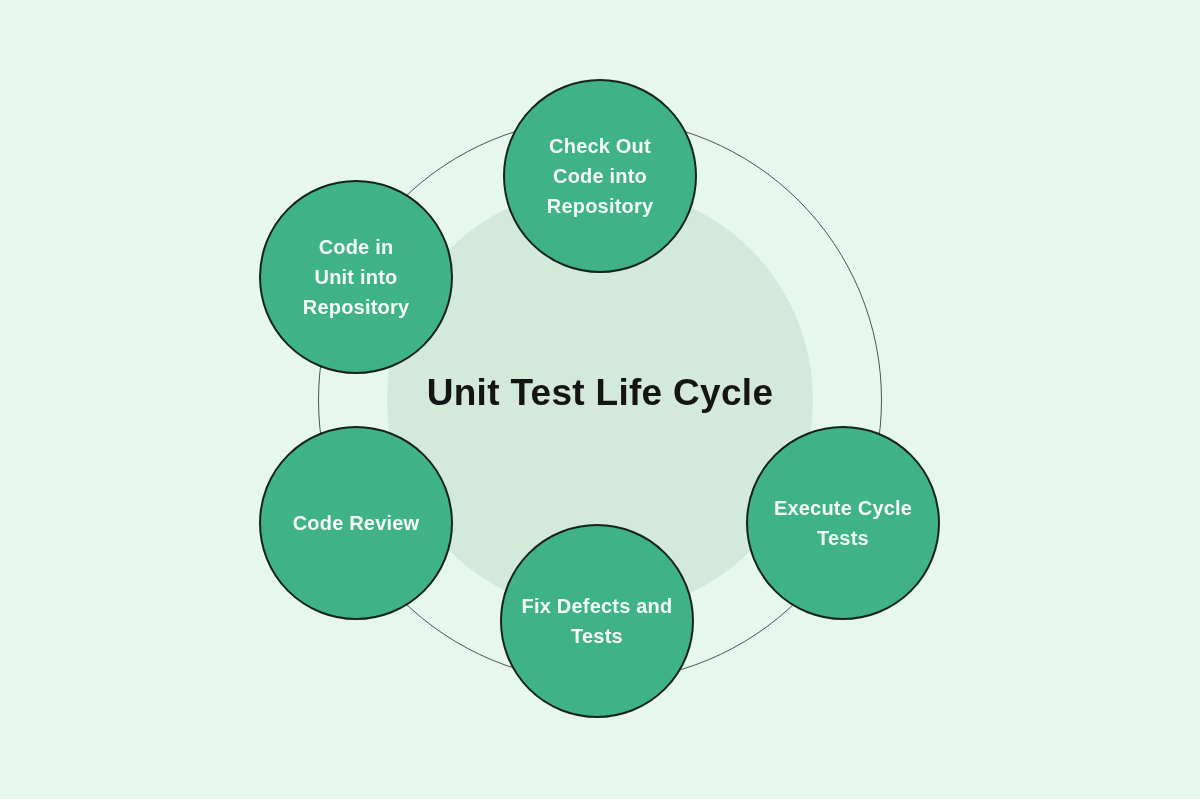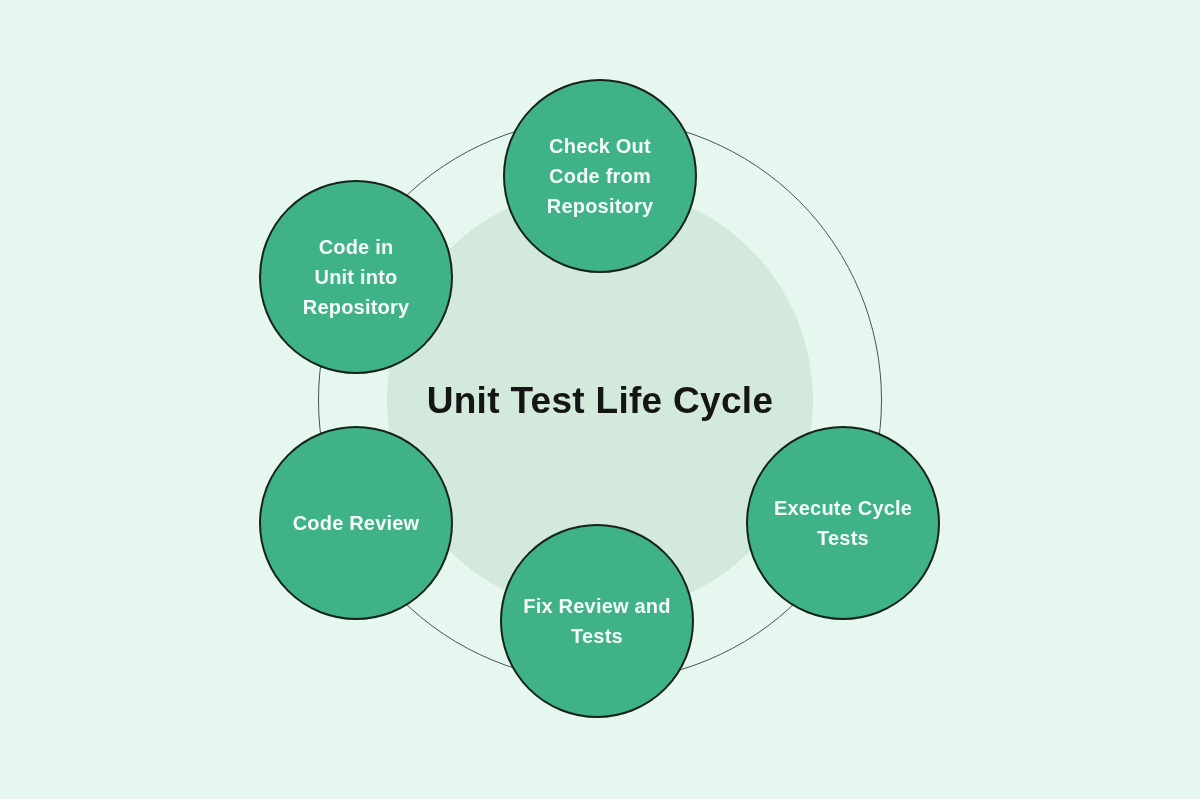--- a/index.html
+++ b/index.html
@@ -36,21 +36,21 @@
     height: 426px;
     background: #d2e9db;
     border-radius: 50%;
     z-index: 0;
   }
   .title {
     position: absolute;
     left: 0;
     right: 0;
     top: 372px;
-    margin: 8px;
+    margin: 0;
     text-align: center;
     font-size: 37px;
     line-height: 42px;
     font-weight: 700;
     letter-spacing: 0.3px;
     color: #151515;
     z-index: 3;
   }
   .node {
     position: absolute;
@@ -85,36 +85,36 @@
 <div class="canvas">
 
   <div class="inner-disc"></div>
   <div class="ring"></div>
 
   <h1 class="title">Unit Test Life Cycle</h1>
 
   <div class="node pos-top">
     <div>
       <span class="line">Check Out</span>
-      <span class="line">Code from</span>
+      <span class="line">Code into</span>
       <span class="line">Repository</span>
     </div>
   </div>
 
 
   <div class="node pos-bottom-right">
     <div>
       <span class="line">Execute Cycle</span>
       <span class="line">Tests</span>
     </div>
   </div>
 
   <div class="node pos-bottom">
     <div>
-      <span class="line">Fix Review and</span>
+      <span class="line">Fix Defects and</span>
       <span class="line">Tests</span>
     </div>
   </div>
 
   <div class="node pos-bottom-left">
     <div>
       <span class="line">Code Review</span>
     </div>
   </div>
 

